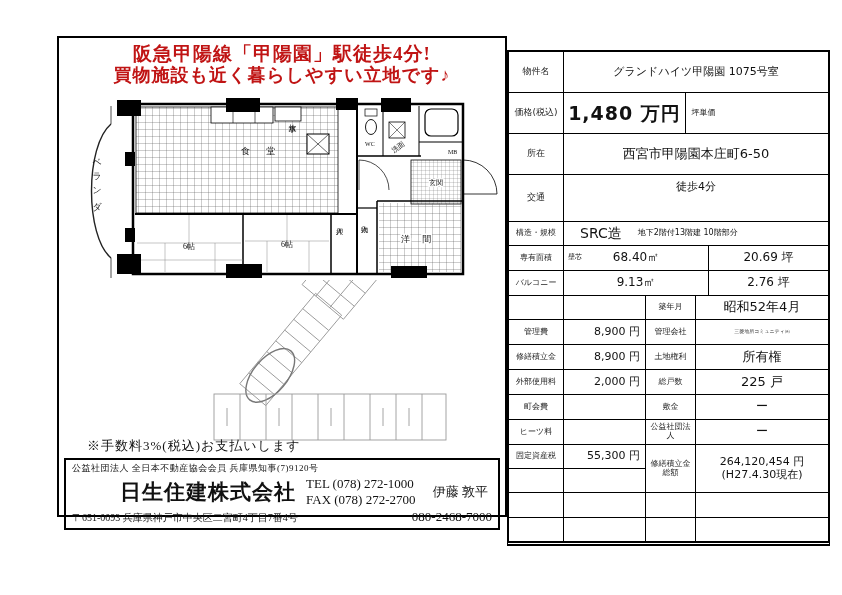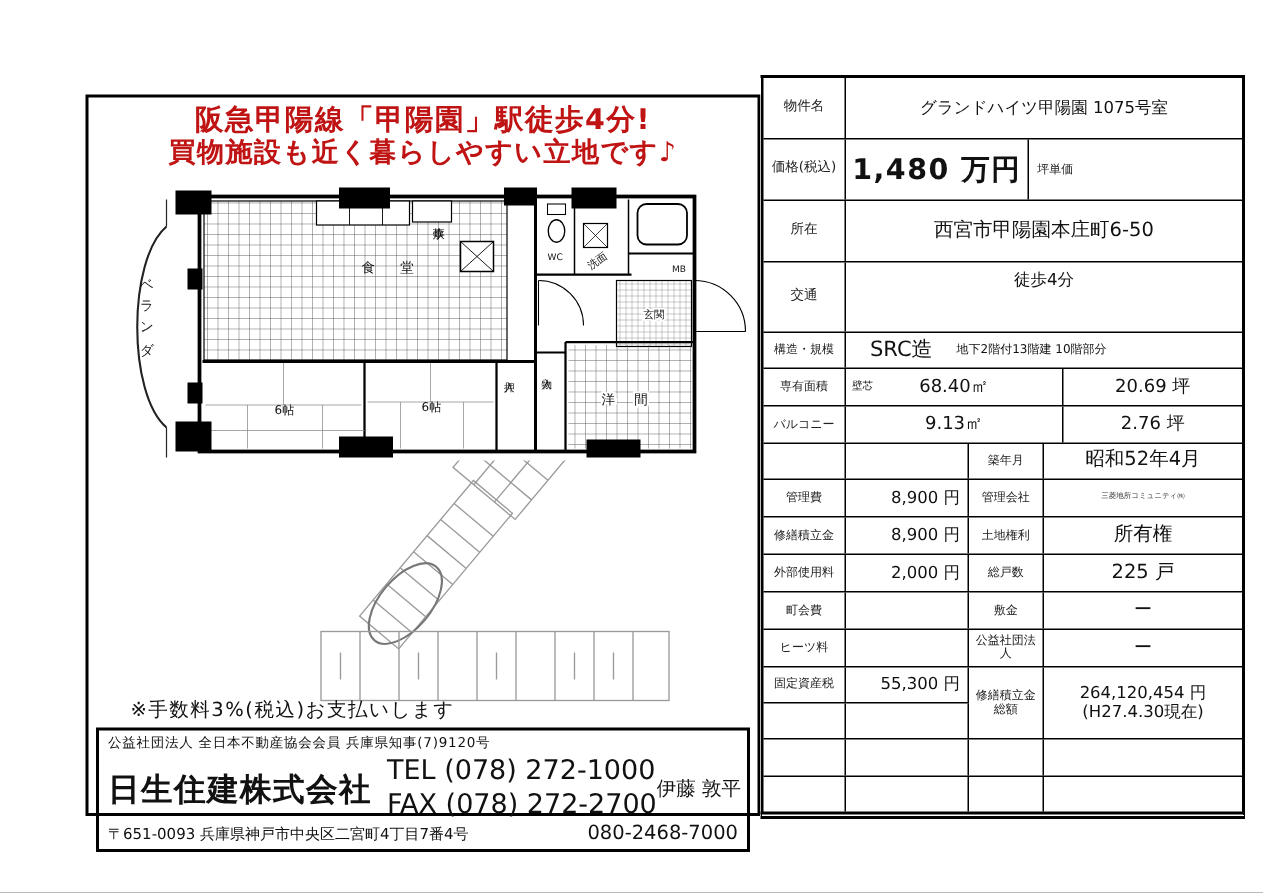--- a/index.html
+++ b/index.html
@@ -1,30 +1,30 @@
 <!DOCTYPE html>
 <html><head>
 <meta charset="utf-8">
 <style>
   html,body{margin:0;padding:0;background:#888;}
   .page{
     position:relative;width:842px;height:595px;background:#fff;margin:0 auto;
     font-family:"DejaVu Sans","Liberation Sans",sans-serif;color:#111;overflow:hidden;
   }
   
-  .panel{position:absolute;left:57px;top:63px;width:446px;height:477px;border:2px solid #000;}
+  .panel{position:absolute;left:57px;top:36px;width:446px;height:477px;border:2px solid #000;font-family:Liberation Serif, serif;}
   .hdr{position:absolute;left:0;top:5px;width:100%;text-align:center;color:#c01414;
        font-weight:bold;font-size:19px;line-height:1.15;letter-spacing:1px;white-space:nowrap;}
   .hdr .l2{font-size:18px;}
   .fee-note{position:absolute;left:28px;top:399px;font-size:13px;letter-spacing:1px;}
   .cobox{position:absolute;left:5px;top:420px;width:420px;border:2px solid #000;padding:2px 6px 3px 6px;}
   .assoc{font-size:9px;letter-spacing:0.5px;white-space:nowrap;}
   .corow{display:flex;align-items:center;margin-top:1px;}
-  .coname{font-size:21px;font-weight:bold;letter-spacing:1px;white-space:nowrap;}
-  .telfax{font-size:18px;line-height:1.25;margin-left:10px;white-space:nowrap;}
+  .coname{font-size:21px;font-weight:bold;letter-spacing:1px;white-space:nowrap;margin-left:48px;}
+  .telfax{font-size:13px;line-height:1.25;margin-left:10px;white-space:nowrap;}
   .agent{font-size:13px;margin-left:auto;padding-right:4px;white-space:nowrap;}
   .corow2{display:flex;align-items:baseline;}
   .addr{font-size:10px;white-space:nowrap;}
   .mobile{font-size:13px;margin-left:auto;white-space:nowrap;}
   
   .tbl{position:absolute;left:507px;top:50px;width:323px;border:2px solid #000;
        border-bottom:5px double #000;box-sizing:border-box;background:#fff;}
   .r{display:flex;border-bottom:1px solid #000;}
   .r:last-child{border-bottom:none;}
   .c{border-right:1px solid #000;box-sizing:border-box;display:flex;align-items:center;

